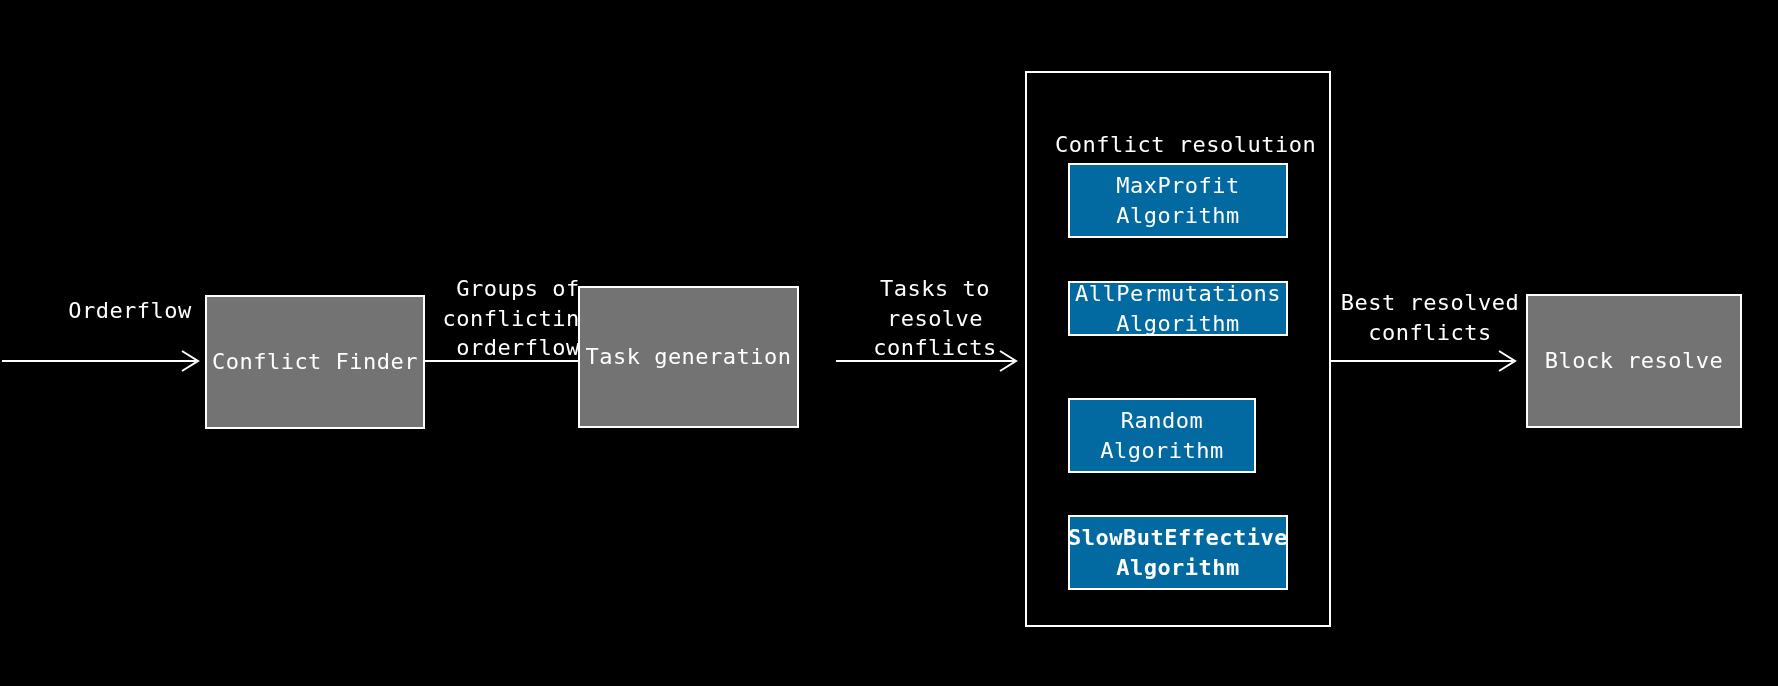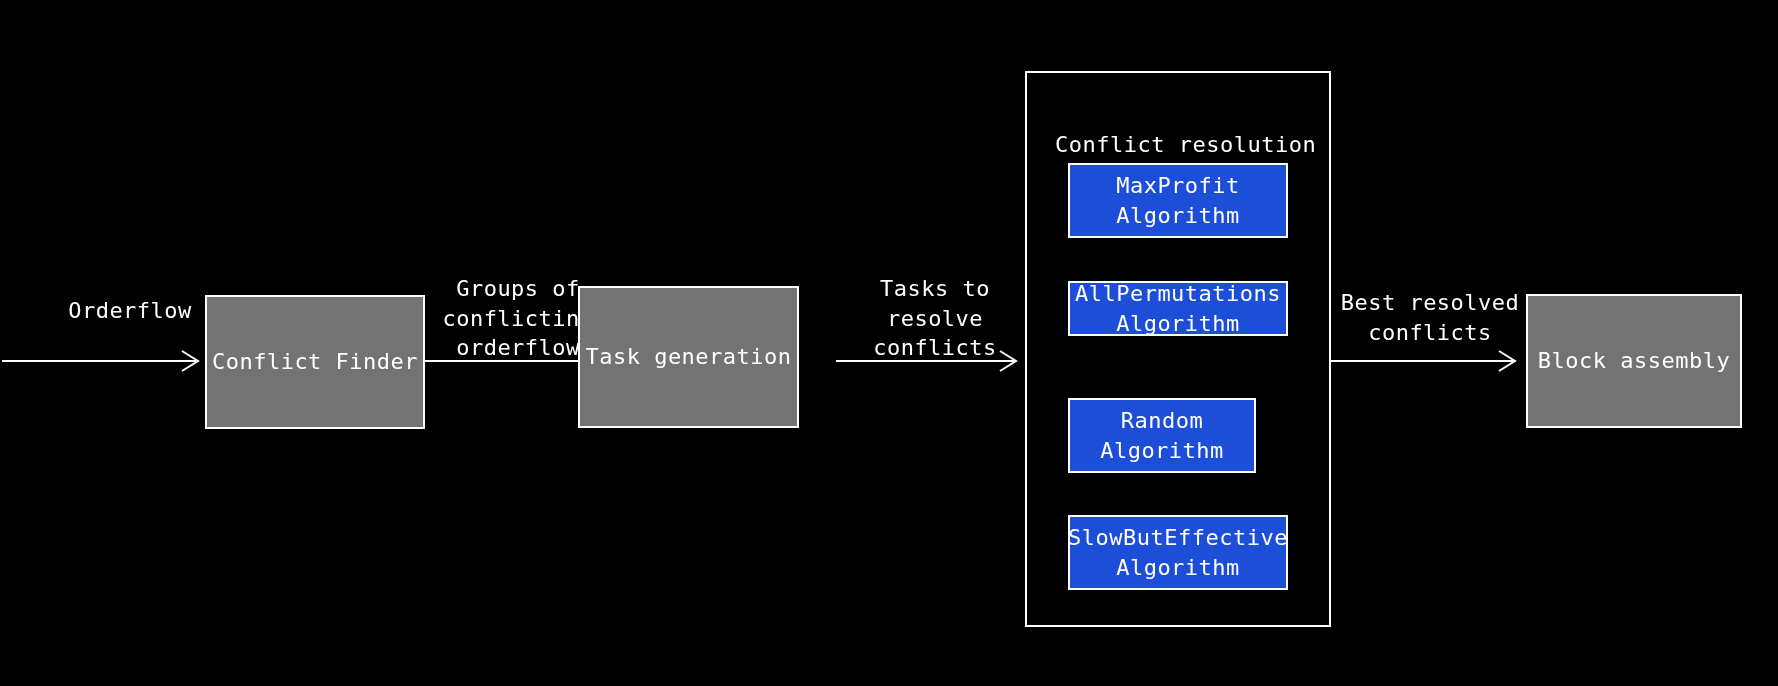--- a/index.html
+++ b/index.html
@@ -57,21 +57,21 @@
     color: #ffffff;
   }
   .arrow-svg {
     position: absolute;
     overflow: visible;
   }
   .algo-box {
     position: absolute;
     border: 2px solid #ffffff;
     box-sizing: border-box;
-    background: #1d4ed8;
+    background: #0369a1;
     display: flex;
     align-items: center;
     justify-content: center;
     text-align: center;
     line-height: 1.35;
     white-space: pre;
     font-size: 22px;
     letter-spacing: 0.5px;
   }
 </style>
@@ -115,26 +115,26 @@
 
   <div class="algo-box" style="left:1068px; top:163px; width:220px; height:75px;">MaxProfit
 Algorithm</div>
 
   <div class="algo-box" style="left:1068px; top:281px; width:220px; height:55px;">AllPermutations
 Algorithm</div>
 
   <div class="algo-box" style="left:1068px; top:398px; width:188px; height:75px;">Random
 Algorithm</div>
 
-  <div class="algo-box" style="left:1068px; top:515px; width:220px; height:75px;">SlowButEffective
+  <div class="algo-box" style="left:1068px; top:515px; width:220px; height:75px;font-weight:bold;">SlowButEffective
 Algorithm</div>
 
   <div class="edge-label" style="left:1340px; top:288px; width:180px;">Best resolved
 conflicts</div>
 
   <svg class="arrow-svg" style="left:1331px; top:348px; width:196px; height:26px;" viewBox="0 0 196 26">
     <line x1="0" y1="13" x2="182" y2="13" stroke="#ffffff" stroke-width="2"></line>
     <polyline points="168,3 184,13 168,23" fill="none" stroke="#ffffff" stroke-width="2"></polyline>
   </svg>
 
-  <div class="node" style="left:1526px; top:294px; width:216px; height:134px;">Block assembly</div>
+  <div class="node" style="left:1526px; top:294px; width:216px; height:134px;">Block resolve</div>
 
 </div>
 
 </body></html>

